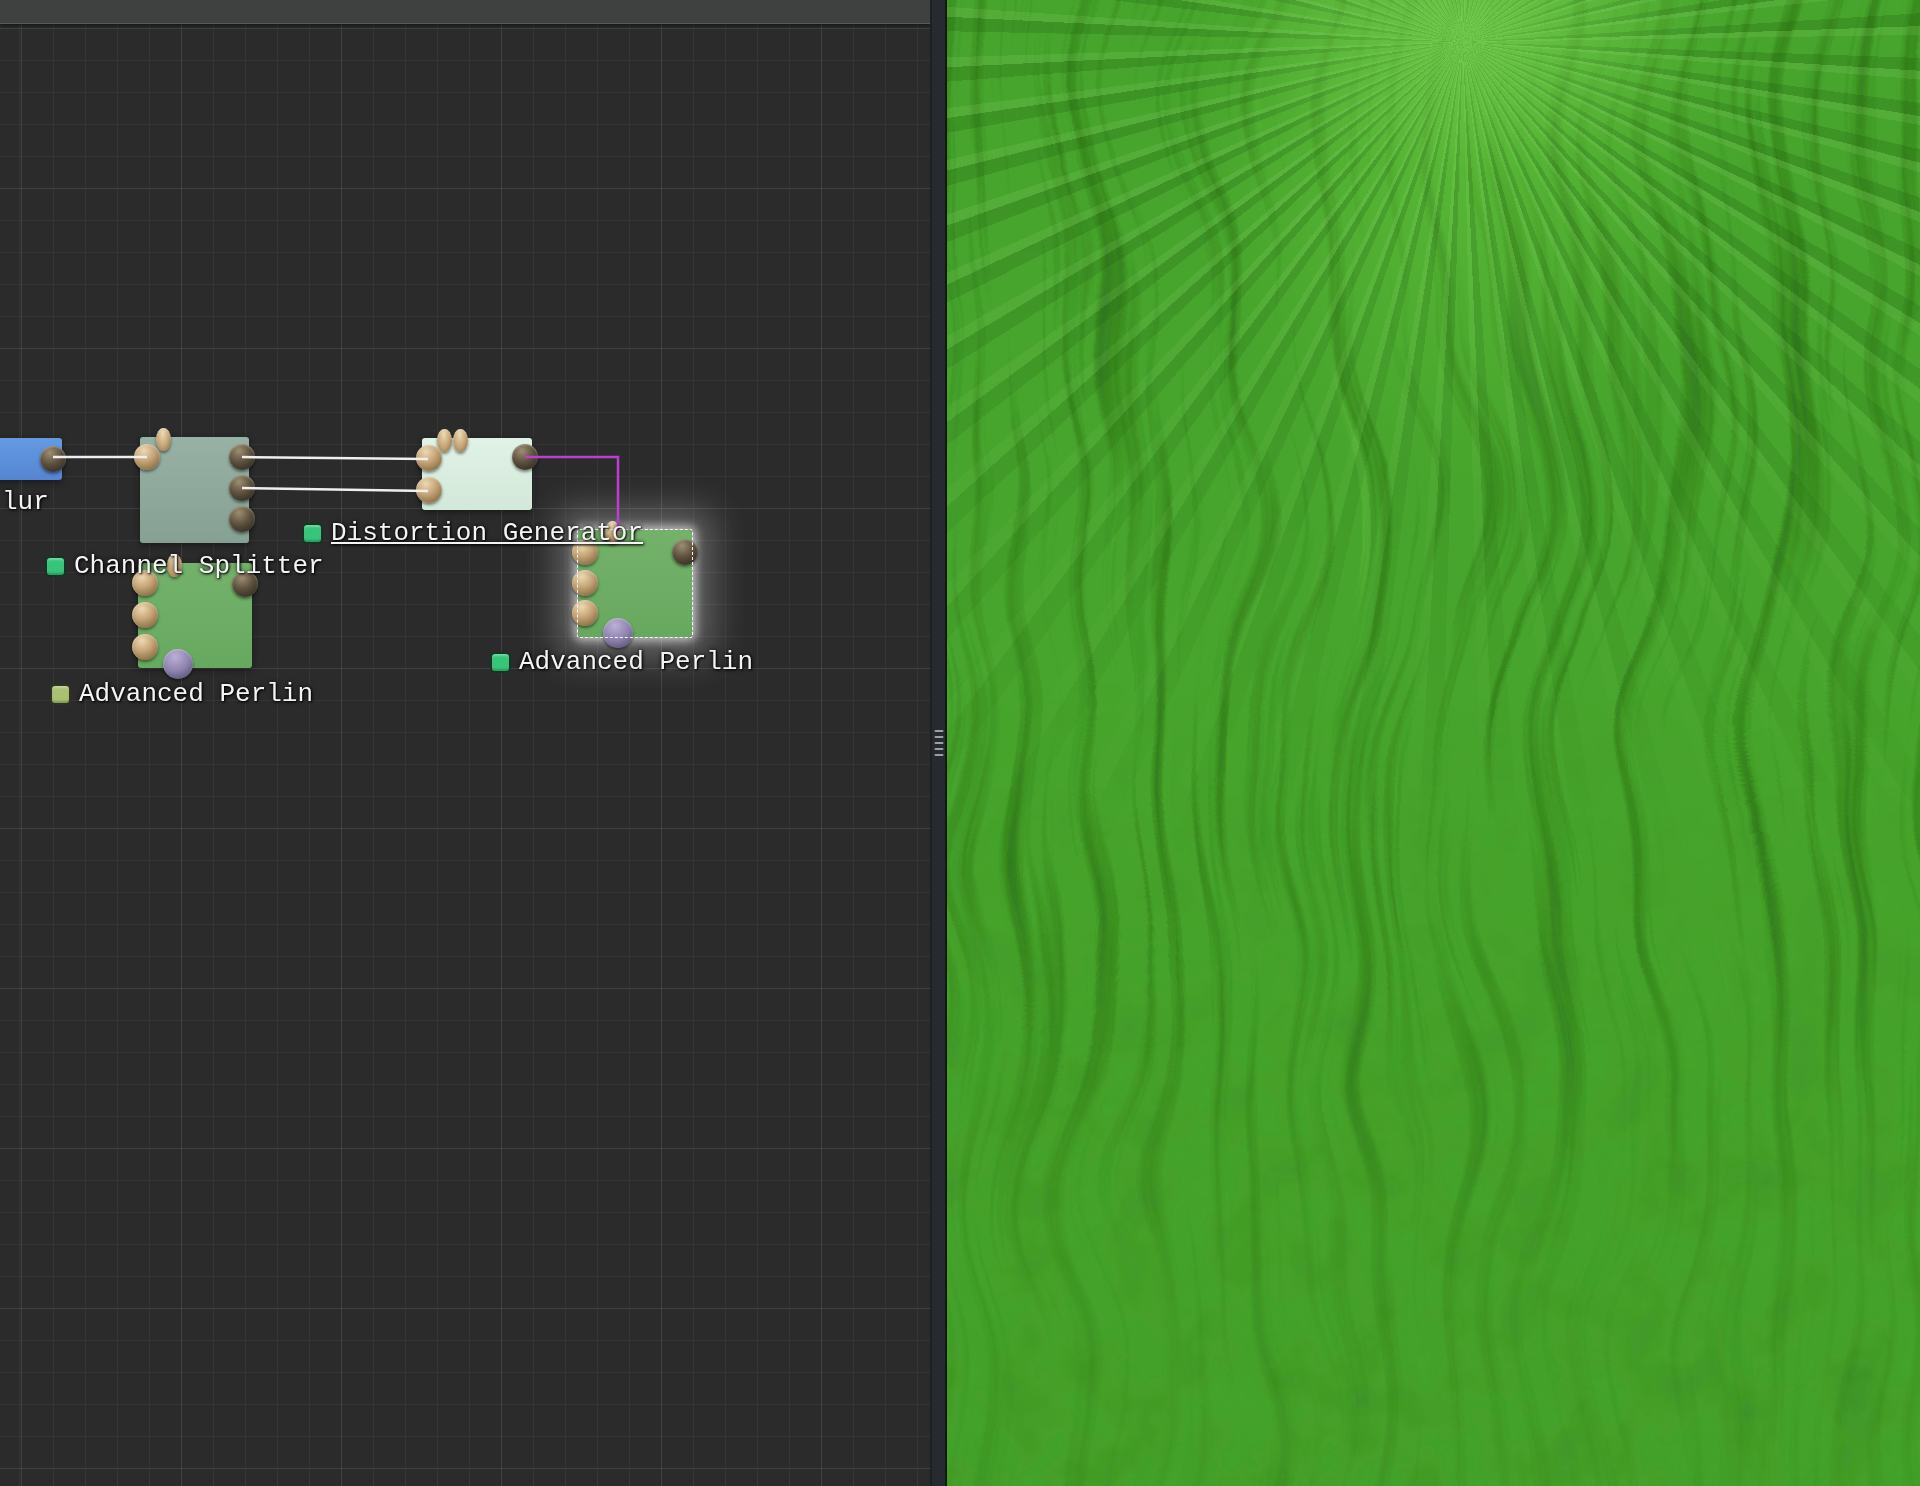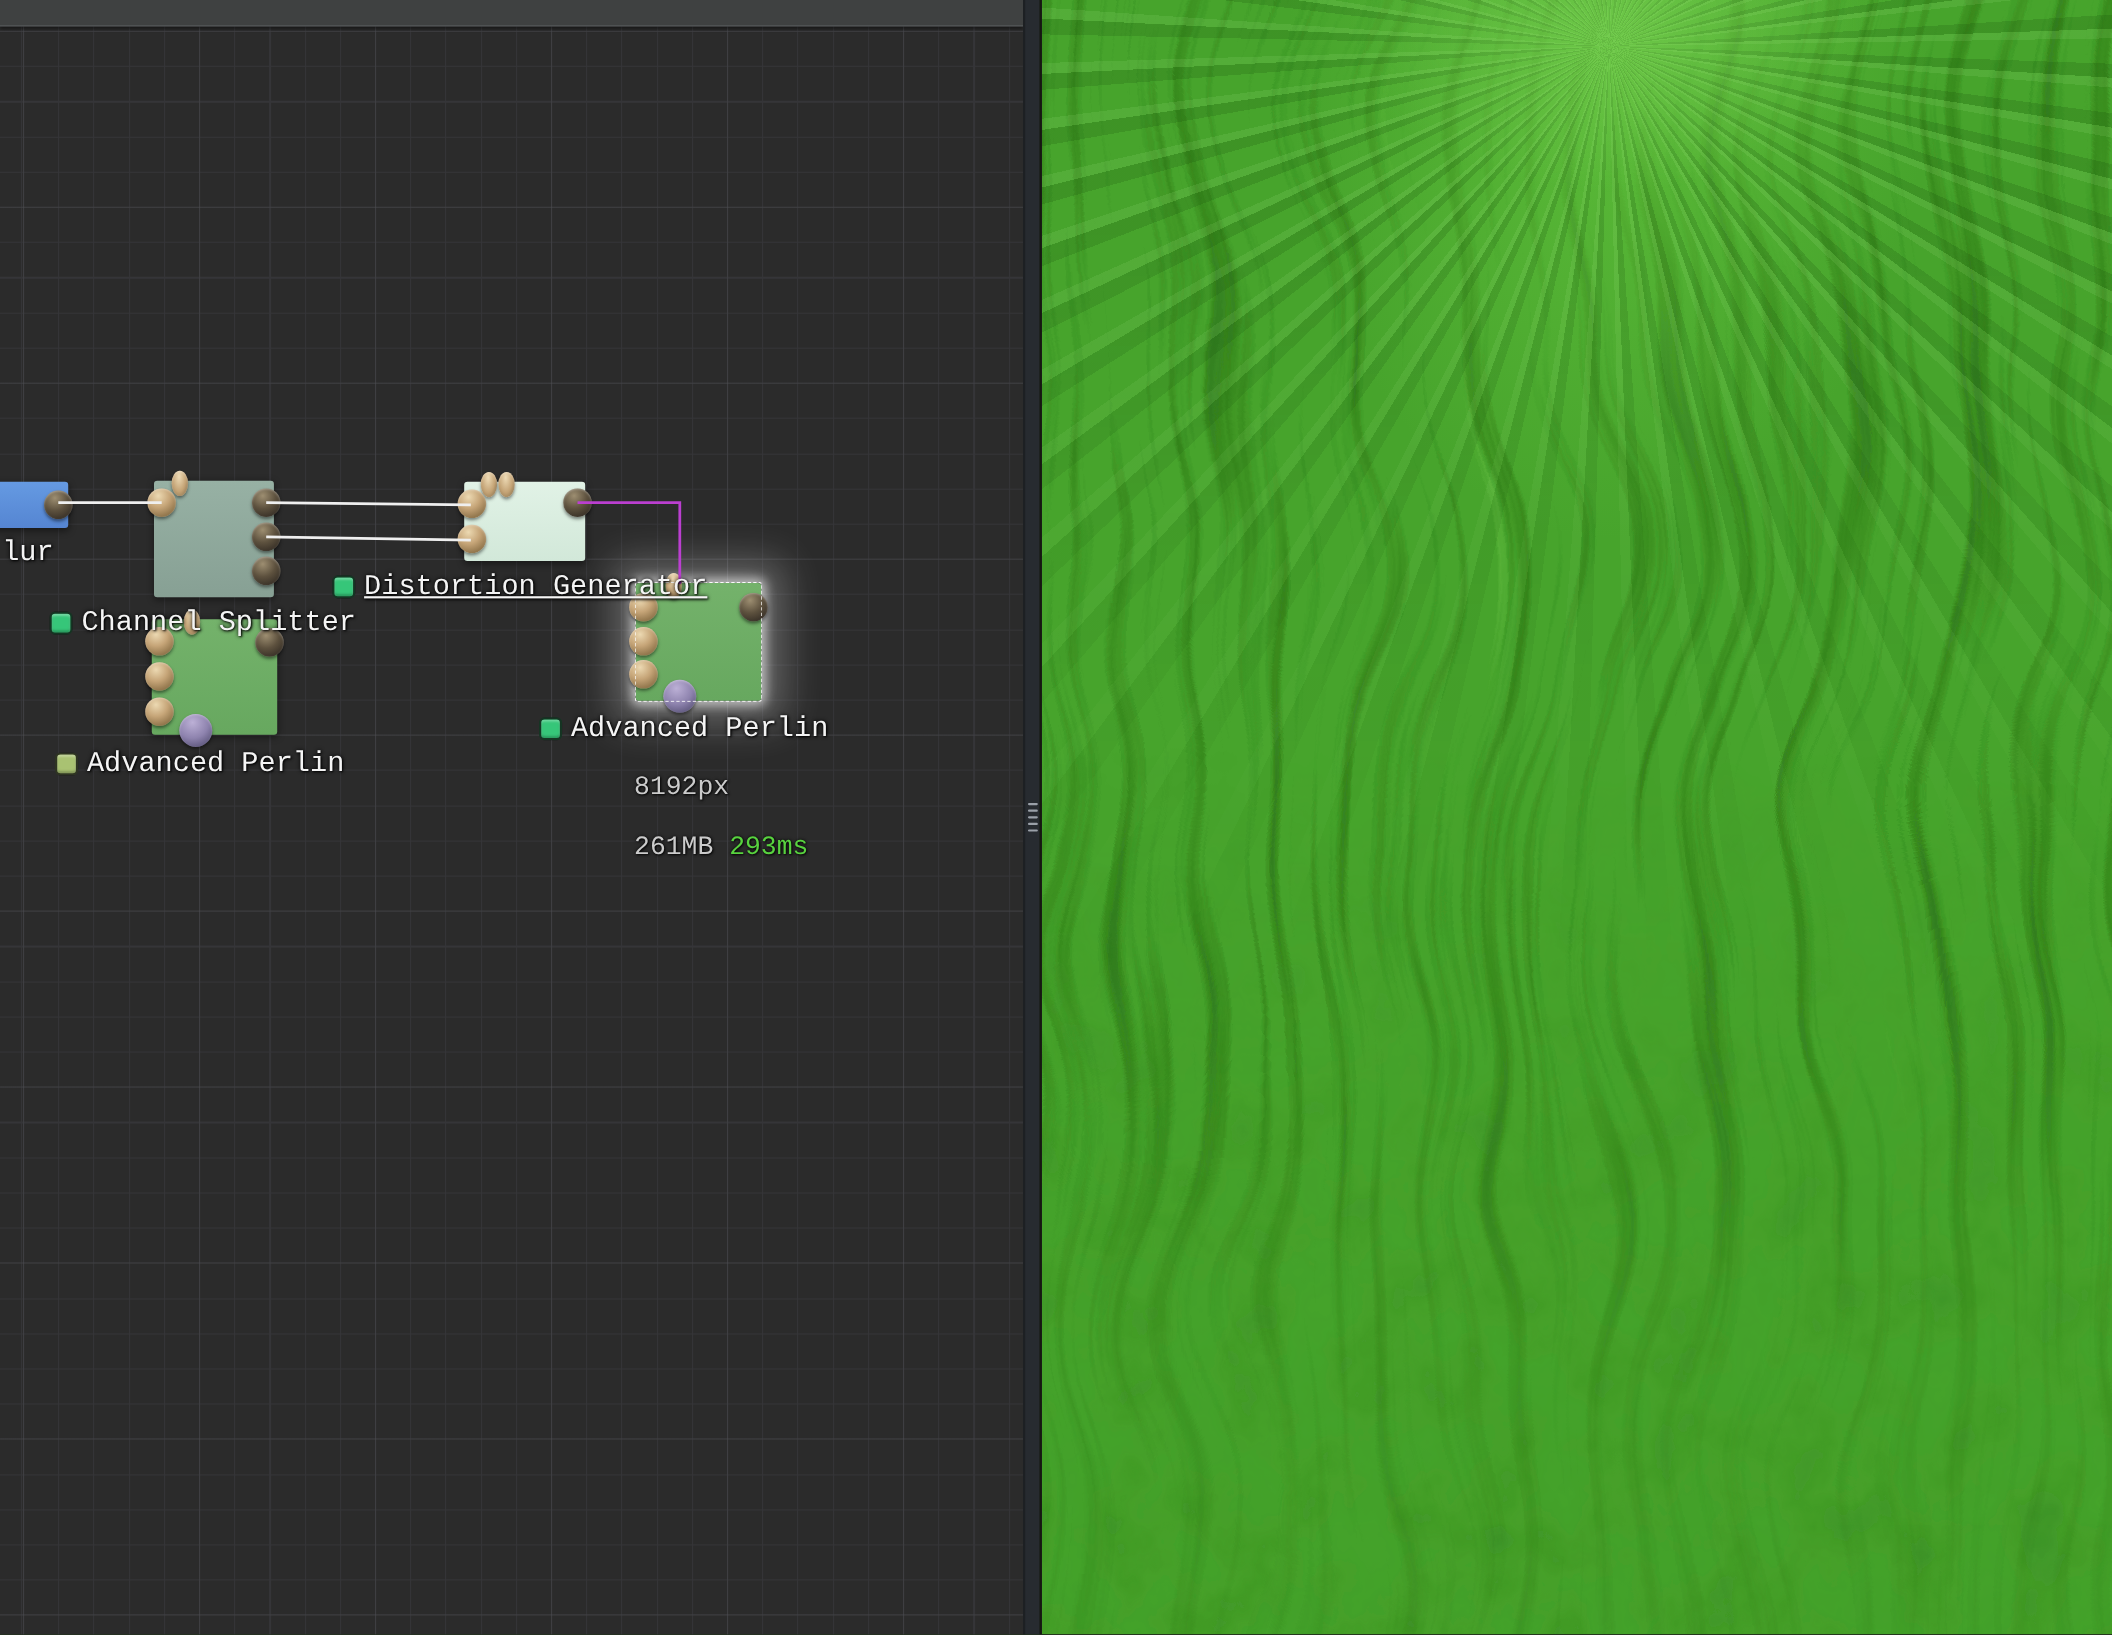--- a/index.html
+++ b/index.html
@@ -129,24 +129,20 @@
       <span class="port topport" style="left:27px;top:-9px;"></span>
       <span class="port tan" style="left:-6px;top:9px;"></span>
       <span class="port tan" style="left:-6px;top:40px;"></span>
       <span class="port tan" style="left:-6px;top:70px;"></span>
       <span class="port dark" style="right:-6px;top:9px;"></span>
       <span class="port purple" style="left:25px;bottom:-11px;"></span>
     </div>
     <div class="nlabel" style="left:490px;top:647px;">
       <span class="badge green"></span>
       <span>Advanced Perlin</span>
-    </div>
-    <div class="stats" style="left:490px;top:676px;">
-      <span>8192px</span><br>
-      <span>261MB</span><span> </span><span class="ms">293ms</span>
     </div>
   </div>
 
   <div class="divider">
     <div class="grip">
         <i></i>
         <i></i>
         <i></i>
         <i></i>
         <i></i>

